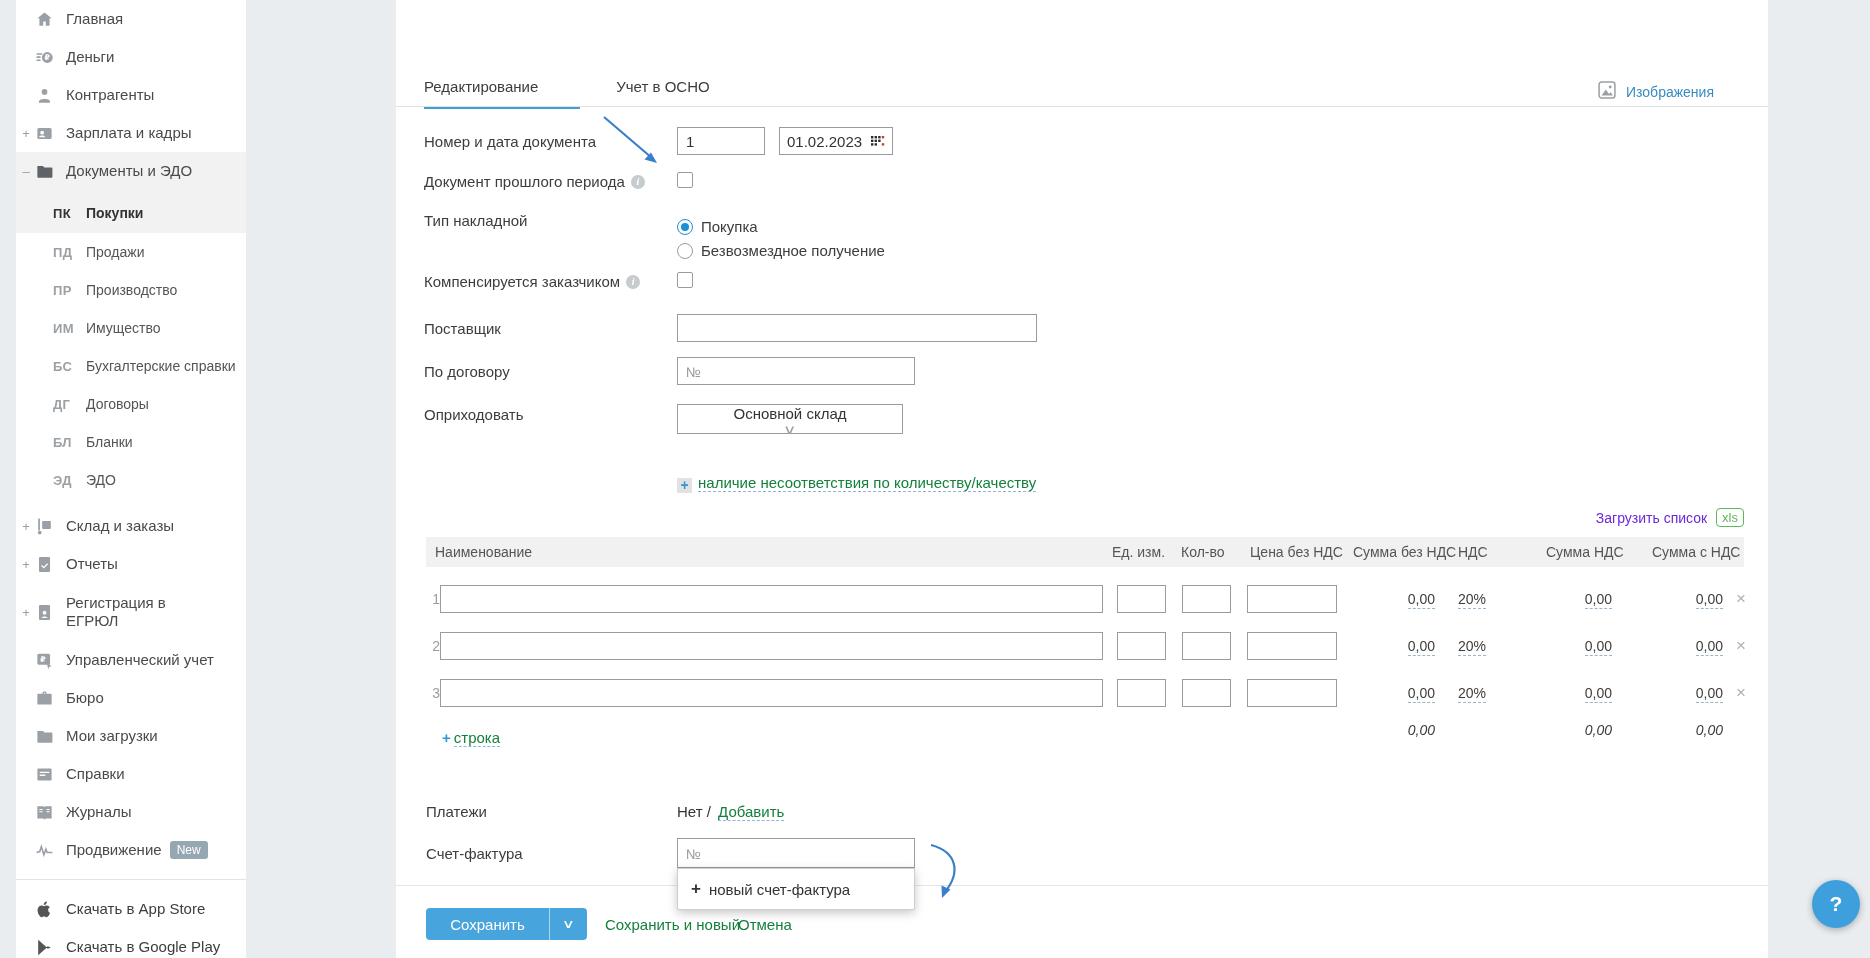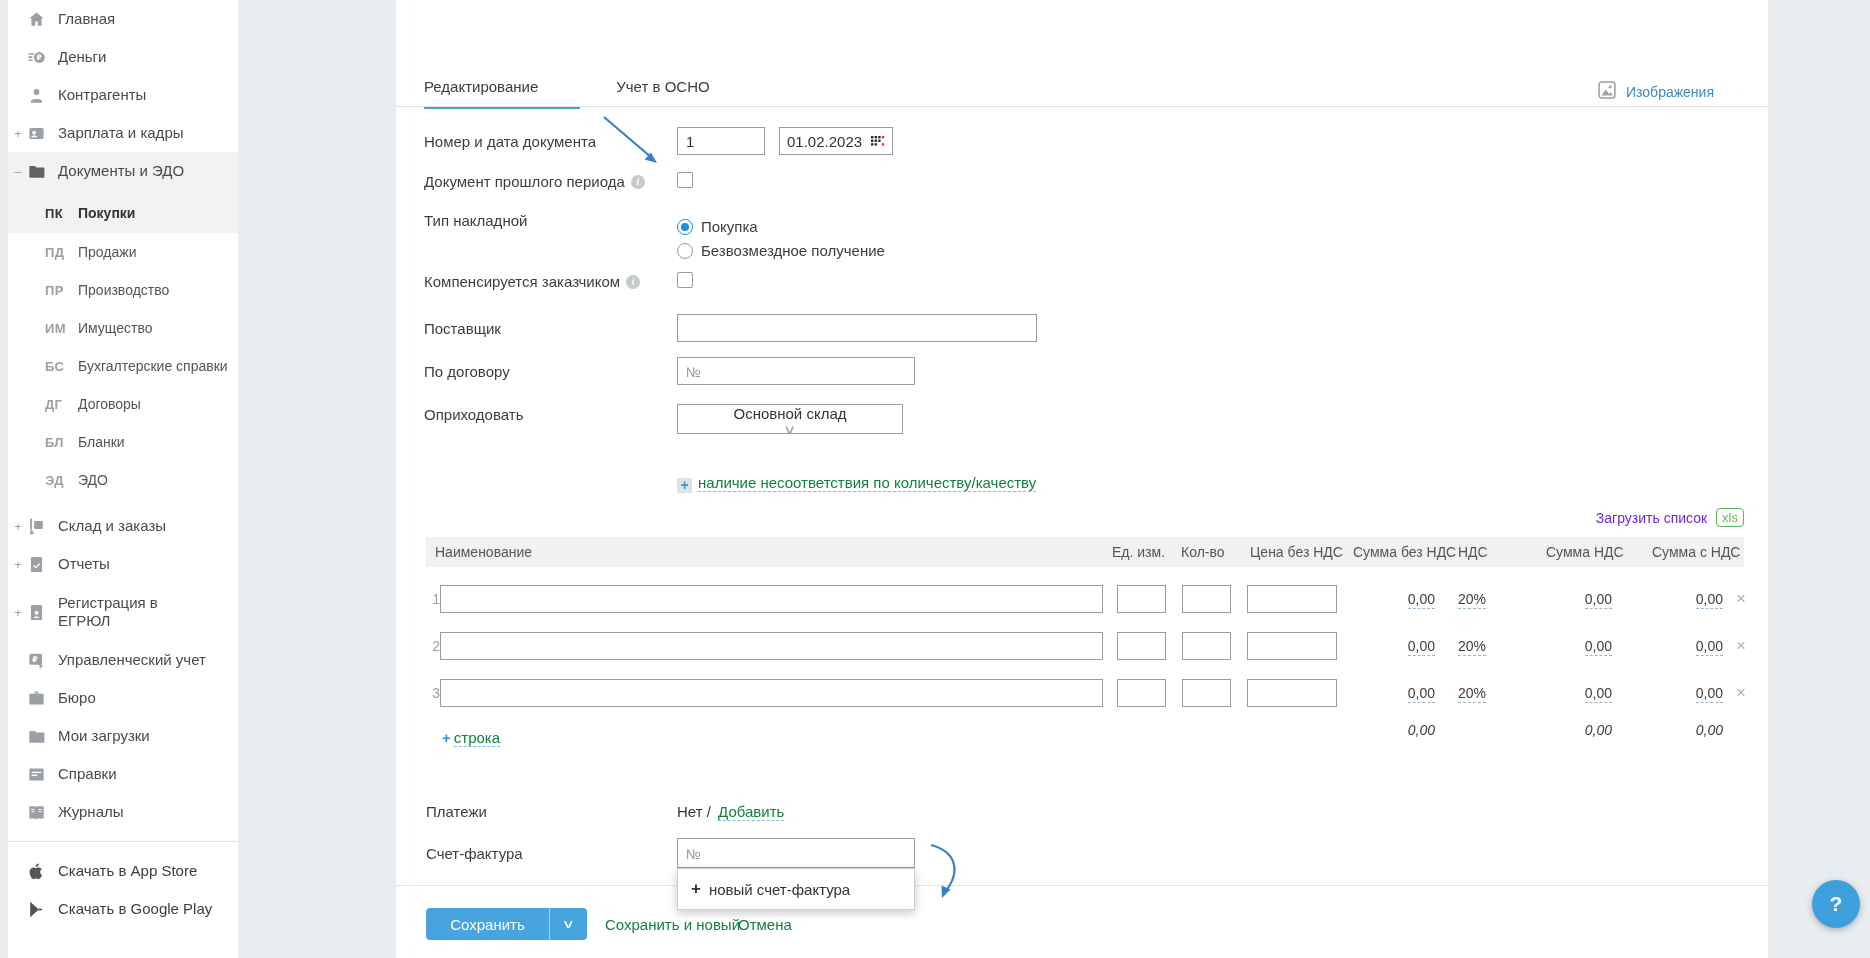--- a/index.html
+++ b/index.html
@@ -3,21 +3,21 @@
 <meta charset="utf-8">
 <style>
   * { box-sizing: border-box; margin: 0; padding: 0; }
   html,body { width:1870px; height:958px; overflow:hidden; }
   body {
     background:#e9edf0;
     font-family:"Liberation Sans","DejaVu Sans",sans-serif;
     color:#333; position:relative; font-size:15px;
   }
   
-  .sidebar { position:absolute; left:8px; top:0; width:230px; height:958px; background:#fff; z-index:2; }
+  .sidebar { position:absolute; left:16px; top:0; width:230px; height:958px; background:#fff; z-index:2; }
   .s-row { height:38px; display:flex; align-items:center; position:relative; padding-left:18px; cursor:pointer; }
   .s-row.band { background:#f2f2f2; }
   .s-exp { position:absolute; left:5px; top:50%; transform:translateY(-50%); color:#9aa0a5; font-size:13px; width:10px; text-align:center; }
   .s-ico { width:20px; height:20px; display:inline-flex; align-items:center; justify-content:center; flex:0 0 20px; }
   .s-ico svg { width:19px; height:19px; fill:#9aa0a5; }
   .s-ico.dark svg { fill:#5f6368; }
   .s-lbl { margin-left:12px; color:#4a4a4a; font-size:15px; line-height:18px; }
   .s-row.two-line { height:58px; }
   .s-row.two-line .s-lbl { width:125px; }
   .s-sub { height:38px; display:flex; align-items:center; padding-left:37px; cursor:pointer; }
@@ -251,20 +251,29 @@
   </div>
   <div class="s-row">
     <span class="s-ico">
         <svg viewBox="0 0 24 24">
           <path d="M3 4h7.2a1.8 1.8 0 0 1 1.8 1.3A1.8 1.8 0 0 1 13.8 4H21v15.5h-7.4l-1.6 1.3-1.6-1.3H3z"></path>
           <path d="M5.5 7.5h4v1.3h-4zm0 3h4v1.3h-4zm9 -3h4v1.3h-4zm0 3h4v1.3h-4z" fill="#fff"></path>
         </svg>
       </span>
     <span class="s-lbl">Журналы</span>
   </div>
+  <div class="s-row">
+    <span class="s-ico">
+        <svg viewBox="0 0 24 24">
+          <path d="M2 14.5l4-1.2 2-6.3 3.2 10.5 2.6-7 1.6 4H22" fill="none" stroke="#9aa0a5" stroke-width="2"></path>
+        </svg>
+      </span>
+    <span class="s-lbl">Продвижение</span>
+    <span class="badge-new">New</span>
+  </div>
 
   <div class="s-div"></div>
 
   <div class="s-row store">
     <span class="s-ico">
         <svg viewBox="0 0 24 24">
           <path d="M16.6 12.6c0-2.4 2-3.5 2.1-3.6a4.7 4.7 0 0 0-3.6-2c-1.5-.2-3 .9-3.7.9-.8 0-2-.9-3.2-.9A4.9 4.9 0 0 0 4.1 9.4c-1.8 3-.4 7.5 1.2 9.9.8 1.2 1.8 2.5 3 2.4 1.2 0 1.7-.8 3.1-.8s1.9.8 3.2.8 2.2-1.2 3-2.4a10 10 0 0 0 1.3-2.8 4.5 4.5 0 0 1-2.3-3.9zM14 5a4.4 4.4 0 0 0 1-3.2A4.5 4.5 0 0 0 12.1 3.3 4.2 4.2 0 0 0 11 6.4 3.7 3.7 0 0 0 14 5z"></path>
         </svg>
       </span>
     <span class="s-lbl">Скачать в App Store</span>

